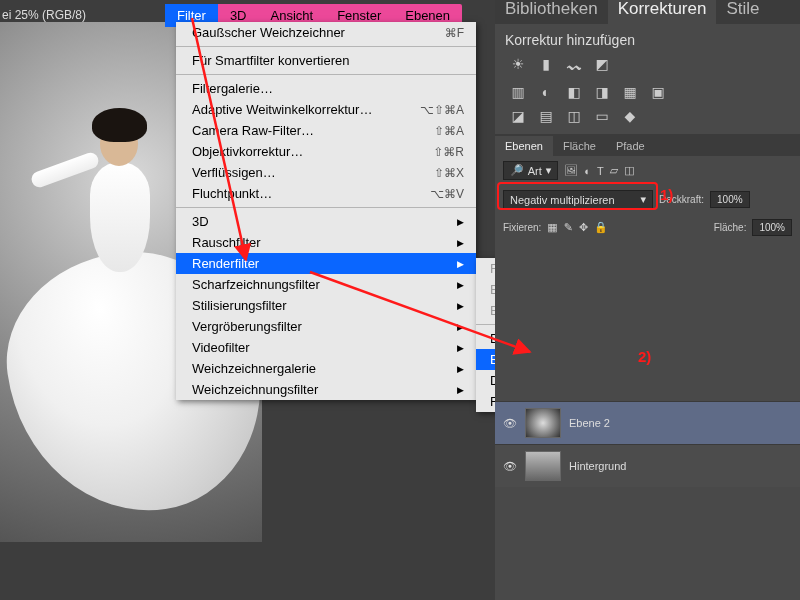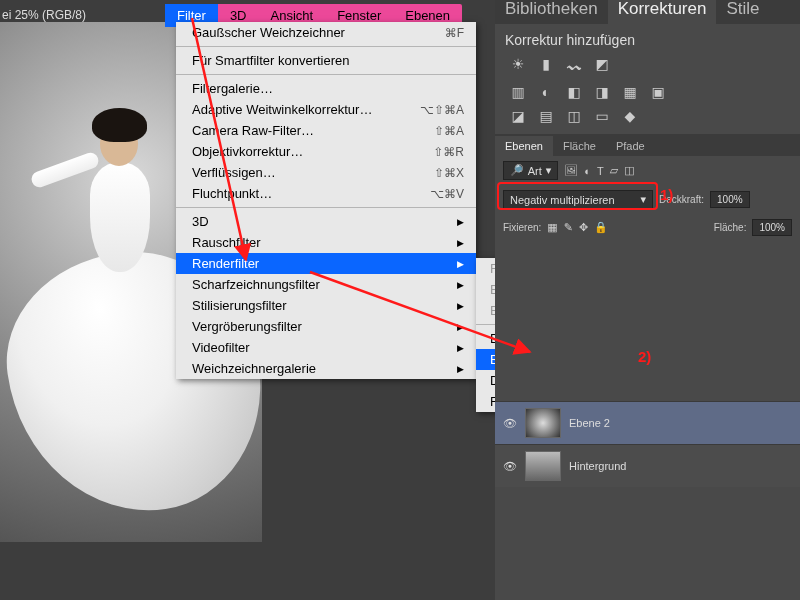--- a/index.html
+++ b/index.html
@@ -143,20 +143,23 @@
     </div>
   <div class="row arrow">
       <span>Vergröberungsfilter</span>
     </div>
   <div class="row arrow">
       <span>Videofilter</span>
     </div>
   <div class="row arrow">
       <span>Weichzeichnergalerie</span>
     </div>
+  <div class="row arrow">
+      <span>Weichzeichnungsfilter</span>
+    </div>
 </div>
 
 <div class="submenu">
   <div class="row dim">Flamme…</div>
   <div class="row dim">Bilderrahmen…</div>
   <div class="row dim">Baum…</div>
   <div class="sep"></div>
   <div class="row">Beleuchtungseffekte…</div>
   <div class="row sel">Blendenflecke…</div>
   <div class="row">Differenz-Wolken</div>

